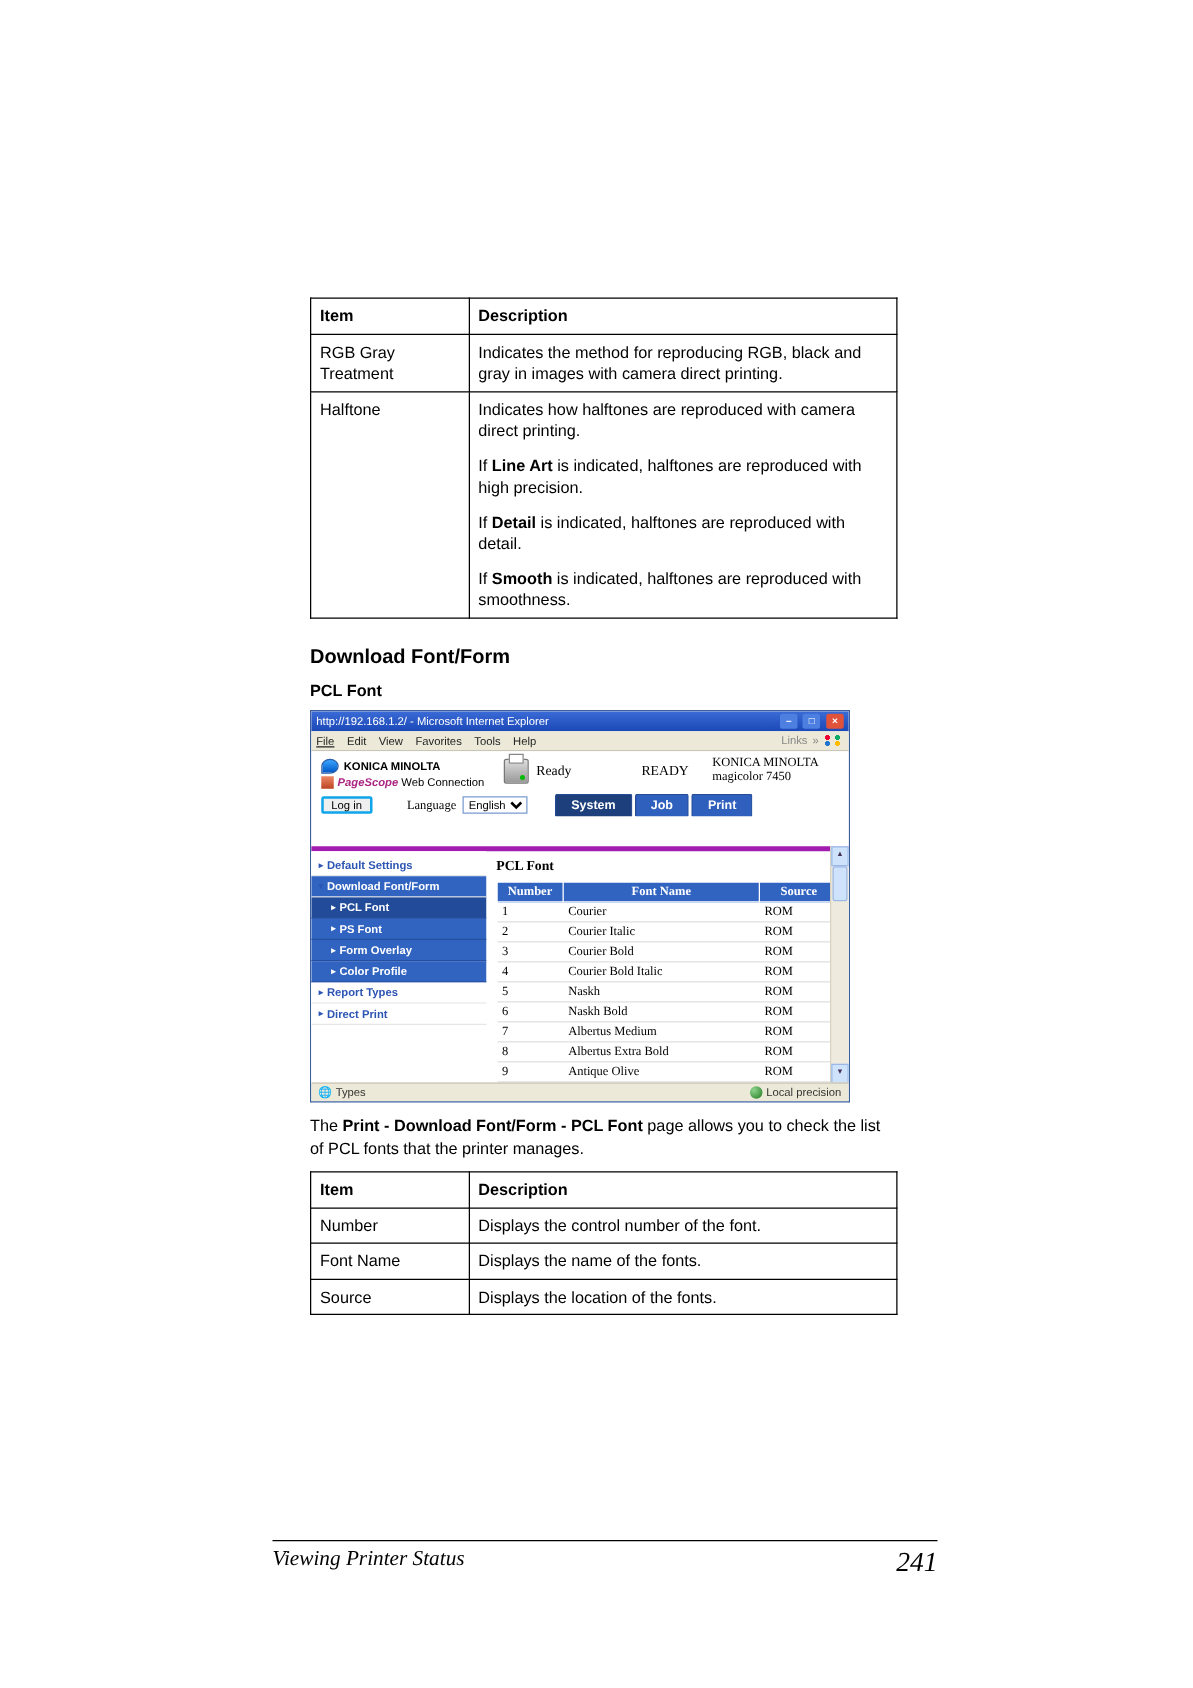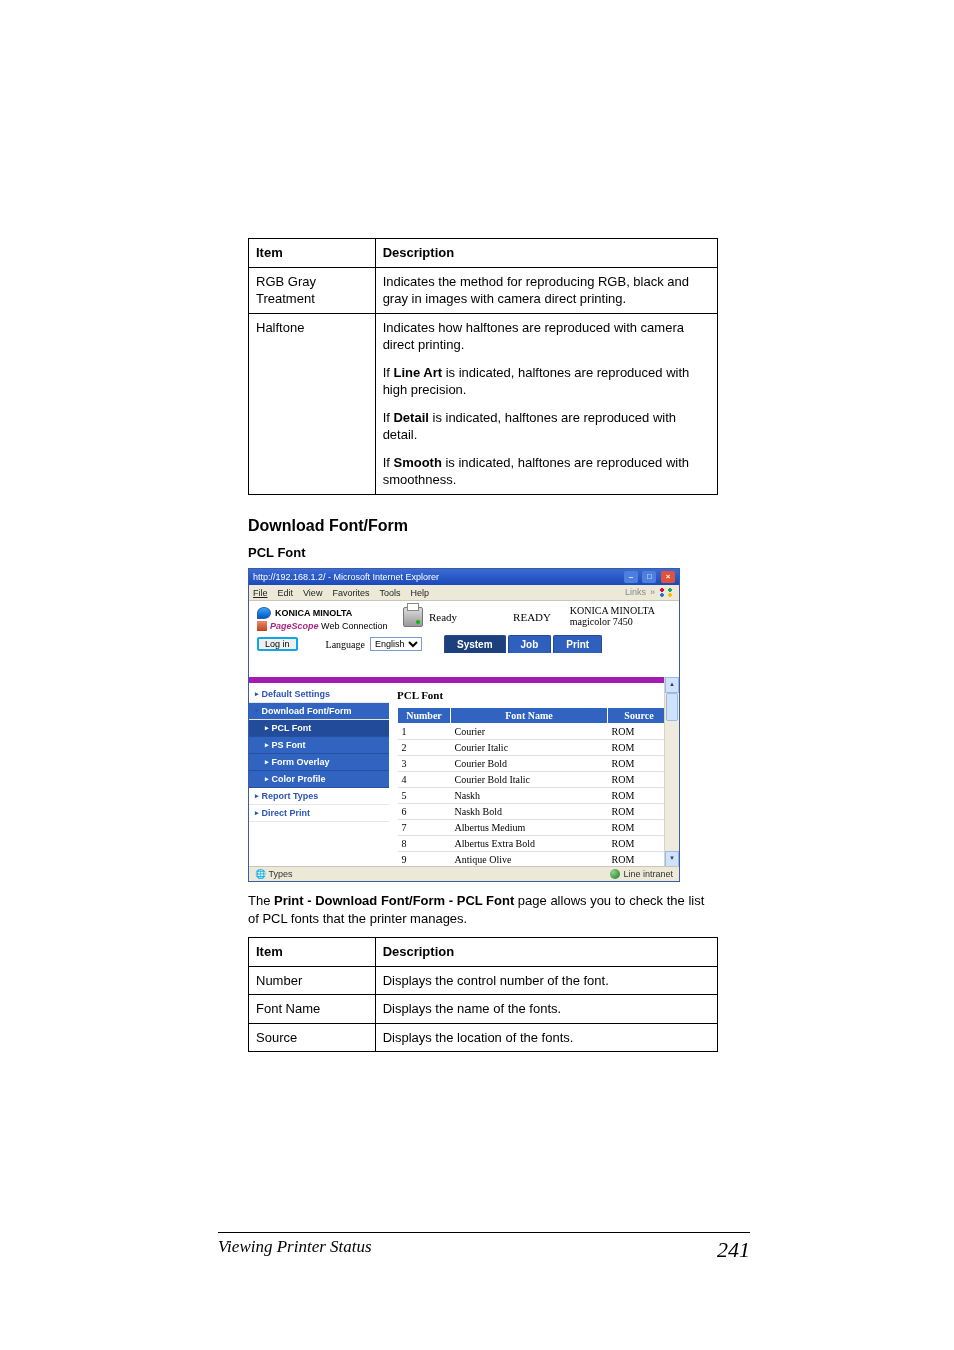--- a/index.html
+++ b/index.html
@@ -165,21 +165,21 @@
   .tab {
     color:#fff; font-size:10px; font-weight:bold;
     padding:3px 12px; margin-right:2px;
     background:#3060bd;
     border:1px solid #254b95; border-bottom:none;
     border-radius:2px 2px 0 0;
   }
   .tab:nth-child(1){background:#1d407c;}
   .content-row {
     position:absolute; left:0; right:0; top:76px; bottom:0;
-    border-top:6px solid #a21caf;
+    border-top:4px solid #a21caf;
     display:flex;
   }
   .sidebar {
     width:140px; background:#fff;
     padding-top:3px;
   }
   .side-item {
     color:#2d55b3; font-size:9px; font-weight:bold;
     padding:3px 6px;
     border-bottom:1px solid #e6e6e6;
@@ -401,21 +401,21 @@
         <div class="arrow">▴</div>
         <div class="thumb"></div>
         <div class="arrow bot">▾</div>
       </div>
     </div>
 
     <div class="shot-status">
       <span>🌐 <span>Types</span></span>
       <span class="zone">
           <span class="globe"></span>
-          <span>Line intranet</span>
+          <span>Local precision</span>
         </span>
     </div>
   </div>
 
   <p class="intro">
     <span>The </span><b>Print - Download Font/Form - PCL Font</b><span> page allows you to check the list of PCL fonts that the printer manages.</span>
   </p>
 
   <table class="spec">
     <tbody>

